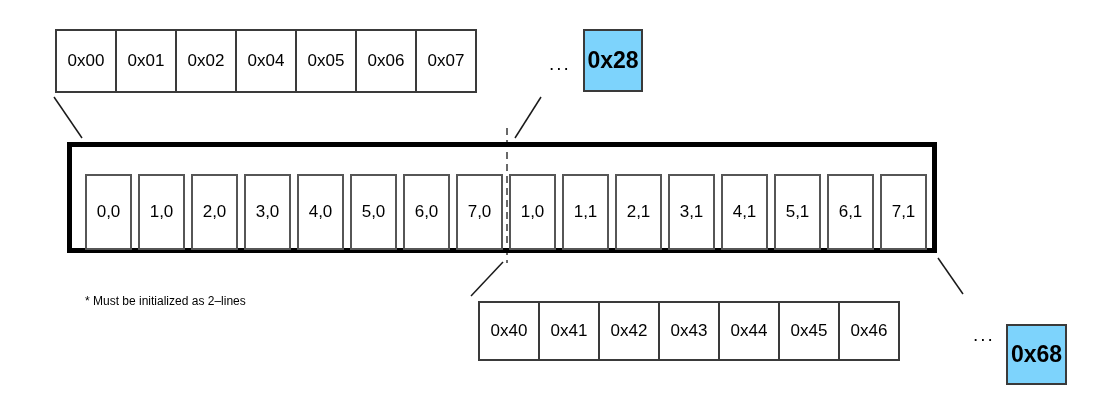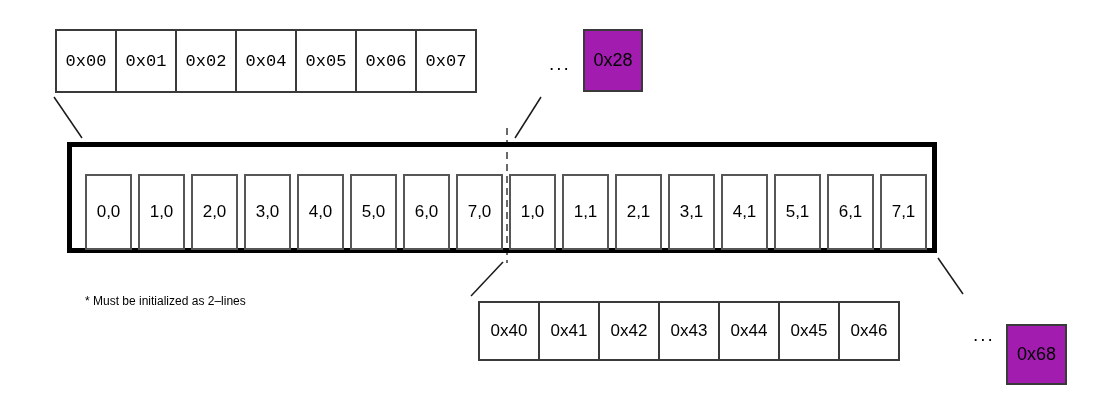--- a/index.html
+++ b/index.html
@@ -25,35 +25,36 @@
     width: 62px;
     border: 2px solid #3a3a3a;
     margin-left: -2px;
     background: #ffffff;
     display: flex;
     align-items: center;
     justify-content: center;
     font-size: 17px;
   }
   .mem-cell:first-child { margin-left: 0; }
-  .mem-row.top { left: 55px; top: 29px; font-family: Liberation Mono, monospace; }
+  .mem-row.top { left: 55px; top: 29px; }
   .mem-row.top .mem-cell { height: 64px; }
   .mem-row.bottom { left: 478px; top: 301px; }
   .mem-row.bottom .mem-cell { height: 60px; }
   
   .mem-box {
     position: absolute;
     box-sizing: border-box;
     border: 2px solid #3a3a3a;
-    background: #a21caf;
+    background: #7dd3fc;
     display: flex;
     align-items: center;
     justify-content: center;
-    font-size: 18px;
+    font-size: 23px;
     z-index: 1;
+    font-weight: bold;
   }
   .mem-box.top-extra { left: 583px; top: 29px; width: 60px; height: 63px; }
   .mem-box.bottom-extra { left: 1006px; top: 301px; width: 61px; height: 61px; margin-top: 23px; }
   .ellipsis {
     position: absolute;
     font-size: 19px;
     letter-spacing: 2px;
     z-index: 1;
   }
   .ellipsis.top-ellipsis { left: 549px; top: 53px; }

